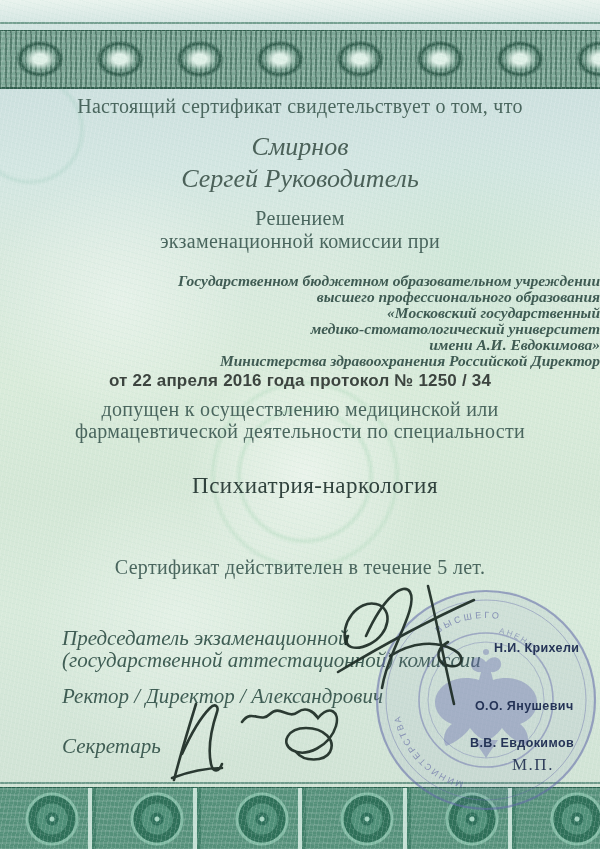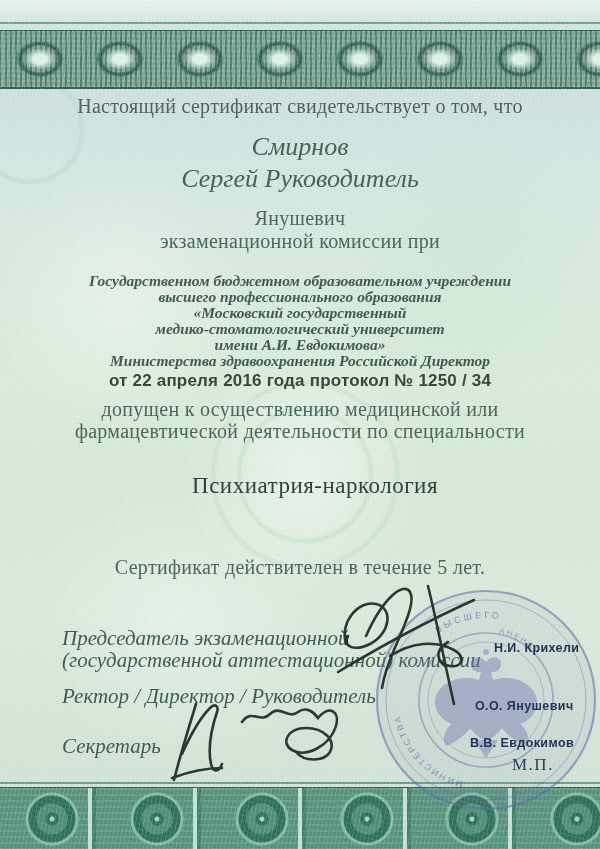--- a/index.html
+++ b/index.html
@@ -54,21 +54,21 @@
       radial-gradient(circle at 52px 31px, #a5d4c1 0 2px, #2e6f5a 3px 6px, #4f8f78 7px 15px, #2f7059 16px 23px, #83bba5 24px 26px, rgba(85,144,122,0) 27px),
       repeating-linear-gradient(90deg, rgba(216,239,229,0) 0 88px, rgba(216,239,229,0.85) 88px 92px, rgba(47,112,89,0.55) 92px 96px, rgba(216,239,229,0) 96px 105px),
       repeating-linear-gradient(0deg, rgba(255,255,255,0.10) 0 2px, rgba(255,255,255,0) 2px 6px);
     background-size:105px 62px,105px 62px,auto;
     border-top:1px solid #27604d;
   }
 
   .l{position:absolute;left:0;width:600px;text-align:center;color:#4a665e;}
   .serif20{font-size:20px;letter-spacing:.3px;}
   .name-line{font-style:italic;font-size:26px;color:#4b6159;}
-  .inst{font-style:italic;font-weight:bold;font-size:15.5px;color:#3f5b53;}
+  .inst{font-style:italic;font-weight:bold;font-size:15.5px;color:#3f5b53;text-align:right;}
   .protocol{font-family:"Liberation Sans","DejaVu Sans",sans-serif;font-weight:bold;font-size:17px;color:#3c443f;letter-spacing:.2px;}
   .specialty{font-size:23px;color:#30423d;letter-spacing:.5px;padding-left:15px;}
   .left-col{left:62px;width:auto;text-align:center;font-style:italic;font-size:21px;color:#3f5d54;}
   .sig-name{position:absolute;font-family:"Liberation Sans","DejaVu Sans",sans-serif;font-weight:bold;font-size:12.5px;color:#253457;letter-spacing:.4px;z-index:6;padding-left:28px;}
   .mp{position:absolute;font-size:17px;color:#303f5c;letter-spacing:1.5px;z-index:6;}
   .stamp{position:absolute;left:374px;top:588px;z-index:5;}
   .sig{position:absolute;z-index:7;}
   .txt{z-index:3;}
 </style>
 </head>
@@ -79,42 +79,42 @@
   <div class="rule-top"></div>
   <div class="band-top"></div>
   <div class="rule-bottom"></div>
   <div class="band-bottom"></div>
 
   <div class="l serif20 txt" style="top:95px;">Настоящий сертификат свидетельствует о том, что</div>
 
   <div class="l name-line txt" style="top:132px;">Смирнов</div>
   <div class="l name-line txt" style="top:164px;">Сергей Руководитель</div>
 
-  <div class="l serif20 txt" style="top:207px;">Янушевич</div>
+  <div class="l serif20 txt" style="top:207px;">Решением</div>
   <div class="l serif20 txt" style="top:230px;">экзаменационной комиссии при</div>
 
   <div class="l inst txt" style="top:272px;">Государственном бюджетном образовательном учреждении</div>
   <div class="l inst txt" style="top:288px;">высшего профессионального образования</div>
   <div class="l inst txt" style="top:304px;">«Московский государственный</div>
   <div class="l inst txt" style="top:320px;">медико-стоматологический университет</div>
   <div class="l inst txt" style="top:336px;">имени А.И. Евдокимова»</div>
   <div class="l inst txt" style="top:352px;">Министерства здравоохранения Российской Директор</div>
 
   <div class="l protocol txt" style="top:371px;">от 22 апреля 2016  года  протокол № 1250 / 34</div>
 
   <div class="l serif20 txt" style="top:398px;">допущен к осуществлению медицинской или</div>
   <div class="l serif20 txt" style="top:420px;">фармацевтической деятельности по специальности</div>
 
   <div class="l specialty txt" style="top:473px;">Психиатрия-наркология</div>
 
   <div class="l serif20 txt" style="top:556px;">Сертификат действителен в течение 5 лет.</div>
 
   <div class="l left-col txt" style="top:626px;">Председатель экзаменационной</div>
   <div class="l left-col txt" style="top:648px;">(государственной аттестационной) комиссии</div>
-  <div class="l left-col txt" style="top:684px;">Ректор / Директор / Руководитель</div>
+  <div class="l left-col txt" style="top:684px;">Ректор / Директор / Александрович</div>
   <div class="l left-col txt" style="top:734px;">Секретарь</div>
 
   <svg class="stamp" width="224" height="224" viewBox="0 0 224 224">
     <circle cx="112" cy="112" r="109" fill="rgba(128,134,188,0.10)" stroke="rgba(97,103,168,0.55)" stroke-width="2.2"></circle>
     <circle cx="112" cy="112" r="100" fill="none" stroke="rgba(97,103,168,0.40)" stroke-width="1"></circle>
     <circle cx="112" cy="112" r="67" fill="none" stroke="rgba(97,103,168,0.45)" stroke-width="1.6"></circle>
     <circle cx="112" cy="112" r="58" fill="none" stroke="rgba(97,103,168,0.35)" stroke-width="1"></circle>
     <g transform="translate(112,112)" fill="rgba(105,111,175,0.40)">
       <path d="M0,-38 C-5,-45 -14,-44 -15,-37 C-16,-31 -10,-27 -5,-28 L-7,-20 C-26,-26 -45,-18 -50,-4 C-54,8 -46,20 -34,24 C-42,30 -44,40 -40,46 C-30,42 -22,36 -16,28 C-10,36 -4,40 0,40 C4,40 10,36 16,28 C22,36 30,42 40,46 C44,40 42,30 34,24 C46,20 54,8 50,-4 C45,-18 26,-26 7,-20 L5,-28 C10,-27 16,-31 15,-37 C14,-44 5,-45 0,-38 Z"></path>
       <path d="M-12,40 L0,58 L12,40 Z"></path>

